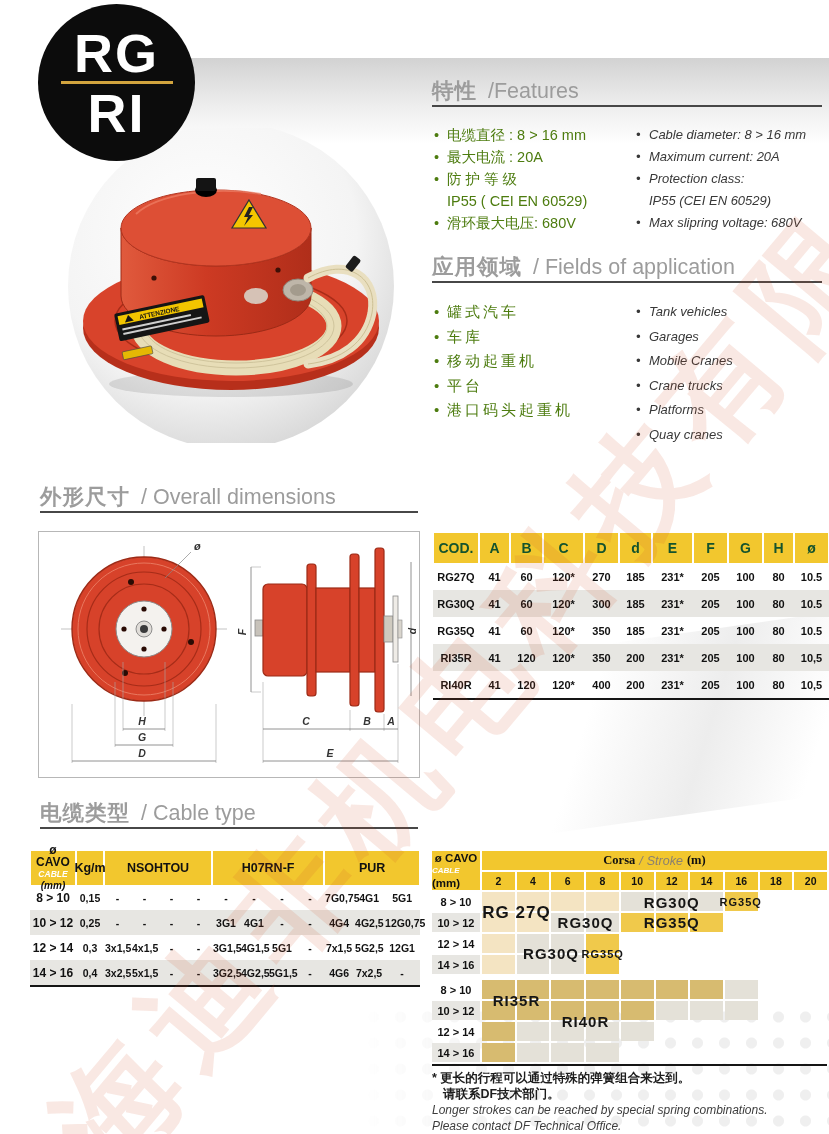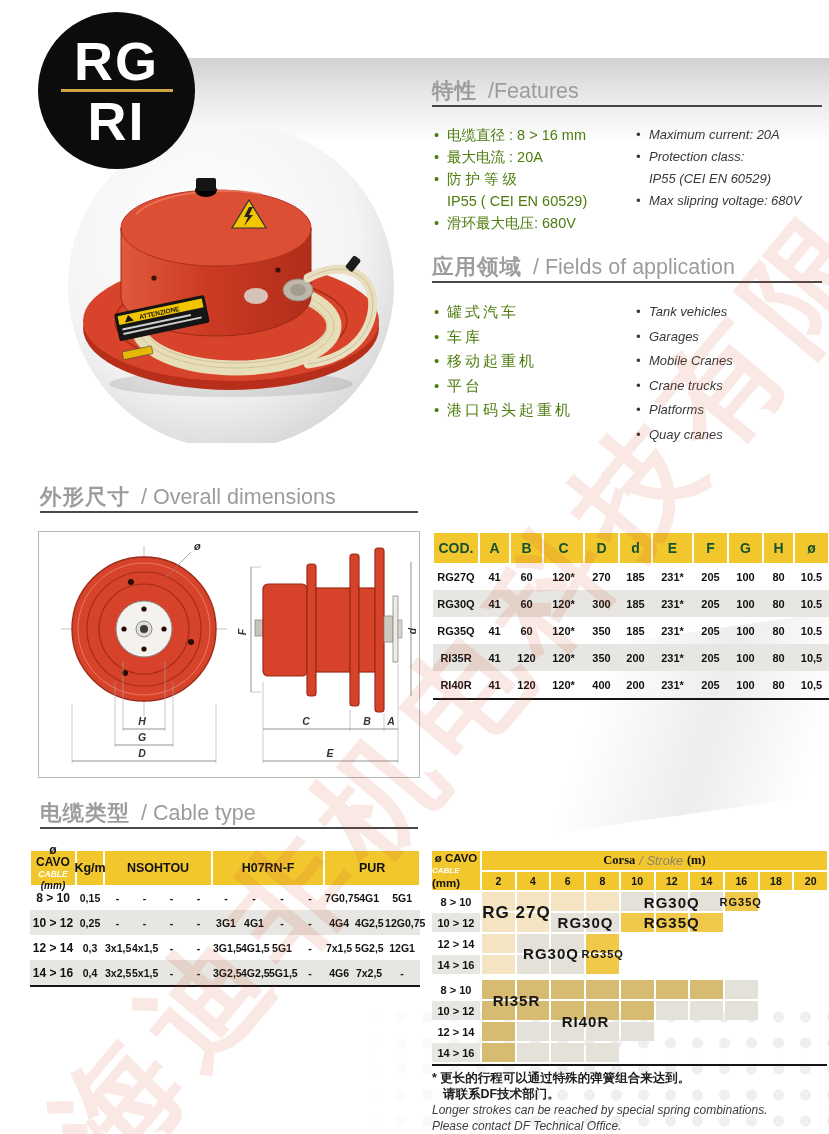--- a/index.html
+++ b/index.html
@@ -12,21 +12,21 @@
   .swoosh{position:absolute;left:380px;top:640px;width:520px;height:180px;
     background:linear-gradient(115deg,transparent 40%,#ededed 62%,transparent 82%);transform:rotate(-8deg);z-index:0;}
   .dots{position:absolute;left:360px;bottom:0;width:469px;height:130px;opacity:.55;z-index:0;
     background-image:radial-gradient(circle,#e2e2e2 5px,transparent 6px);background-size:27px 26px;
     -webkit-mask-image:linear-gradient(to right,transparent,black 40%);mask-image:linear-gradient(to right,transparent,black 40%);}
   .watermark{position:absolute;left:-290px;top:560px;width:1600px;z-index:9;pointer-events:none;
     transform:rotate(-50deg);transform-origin:center;font-size:120px;font-weight:700;letter-spacing:14px;
     color:rgba(205,75,42,0.13);white-space:nowrap;}
 
   
-  .logo{position:absolute;left:38px;top:12px;width:157px;height:157px;border-radius:50%;background:#0c0c0c;
+  .logo{position:absolute;left:38px;top:4px;width:157px;height:157px;border-radius:50%;background:#0c0c0c;
     display:flex;flex-direction:column;align-items:center;justify-content:center;z-index:4;}
   .logo-top,.logo-bottom{color:#fff;font-size:54px;font-weight:700;line-height:52px;letter-spacing:2px;}
   .logo-line{width:112px;height:3px;background:#d2a43e;margin:2px 0 3px 0;}
 
   
   .photo-wrap{position:absolute;left:56px;top:128px;width:350px;height:315px;z-index:1;}
 
   
   .sec-title{position:absolute;margin:0;font-size:21.5px;line-height:26px;color:#9c9c9c;
     border-bottom:2px solid #474747;padding-bottom:1px;z-index:2;}
@@ -190,20 +190,21 @@
   </h2>
   <div class="cols" id="features-lists">
     <ul class="zh-list">
         <li class="">电缆直径 : 8 &gt; 16 mm</li>
         <li class="">最大电流 : 20A</li>
         <li class="">防 护 等 级</li>
         <li class="nob">IP55 ( CEI EN 60529)</li>
         <li class="">滑环最大电压: 680V</li>
       </ul>
     <ul class="en-list">
+        <li class="">Cable  diameter: 8 &gt; 16 mm</li>
         <li class="">Maximum  current: 20A</li>
         <li class="">Protection  class:</li>
         <li class="nob">IP55 (CEI EN 60529)</li>
         <li class="">Max  slipring voltage: 680V</li>
       </ul>
   </div>
 
   <h2 class="sec-title" id="applications-title">
     <span class="zh">应用领域</span>
     <span class="en">/ Fields of application</span>

